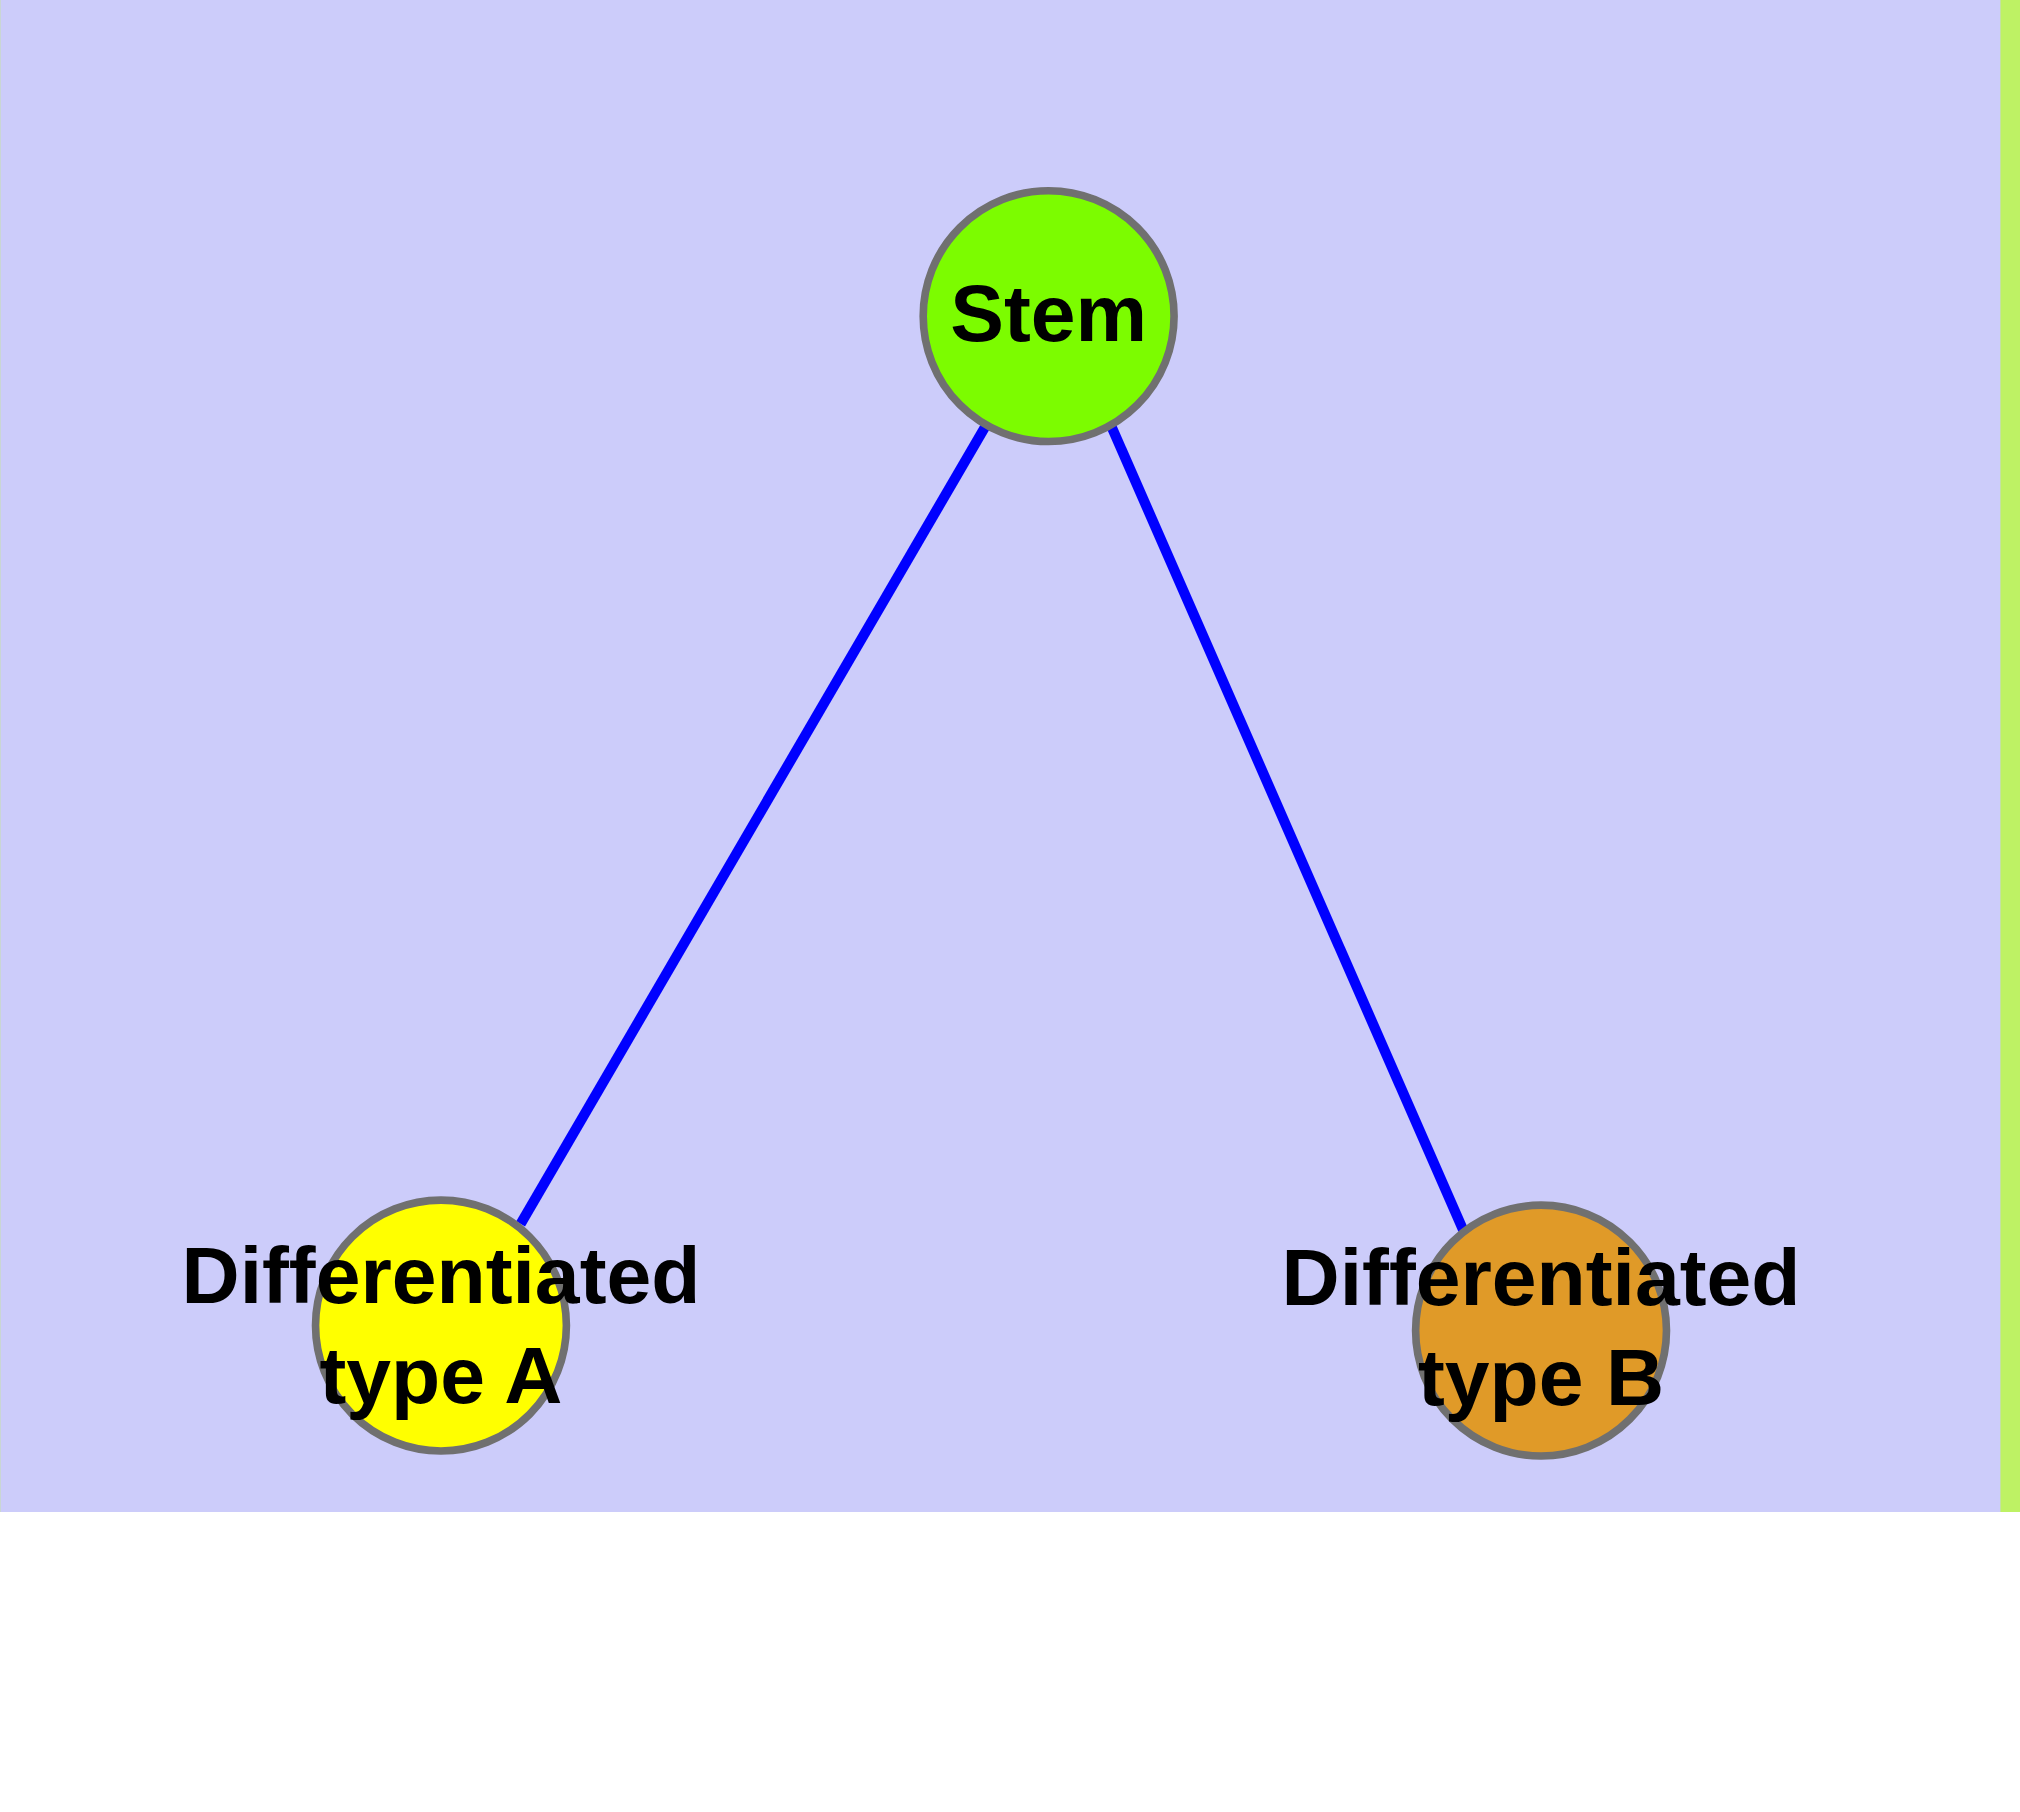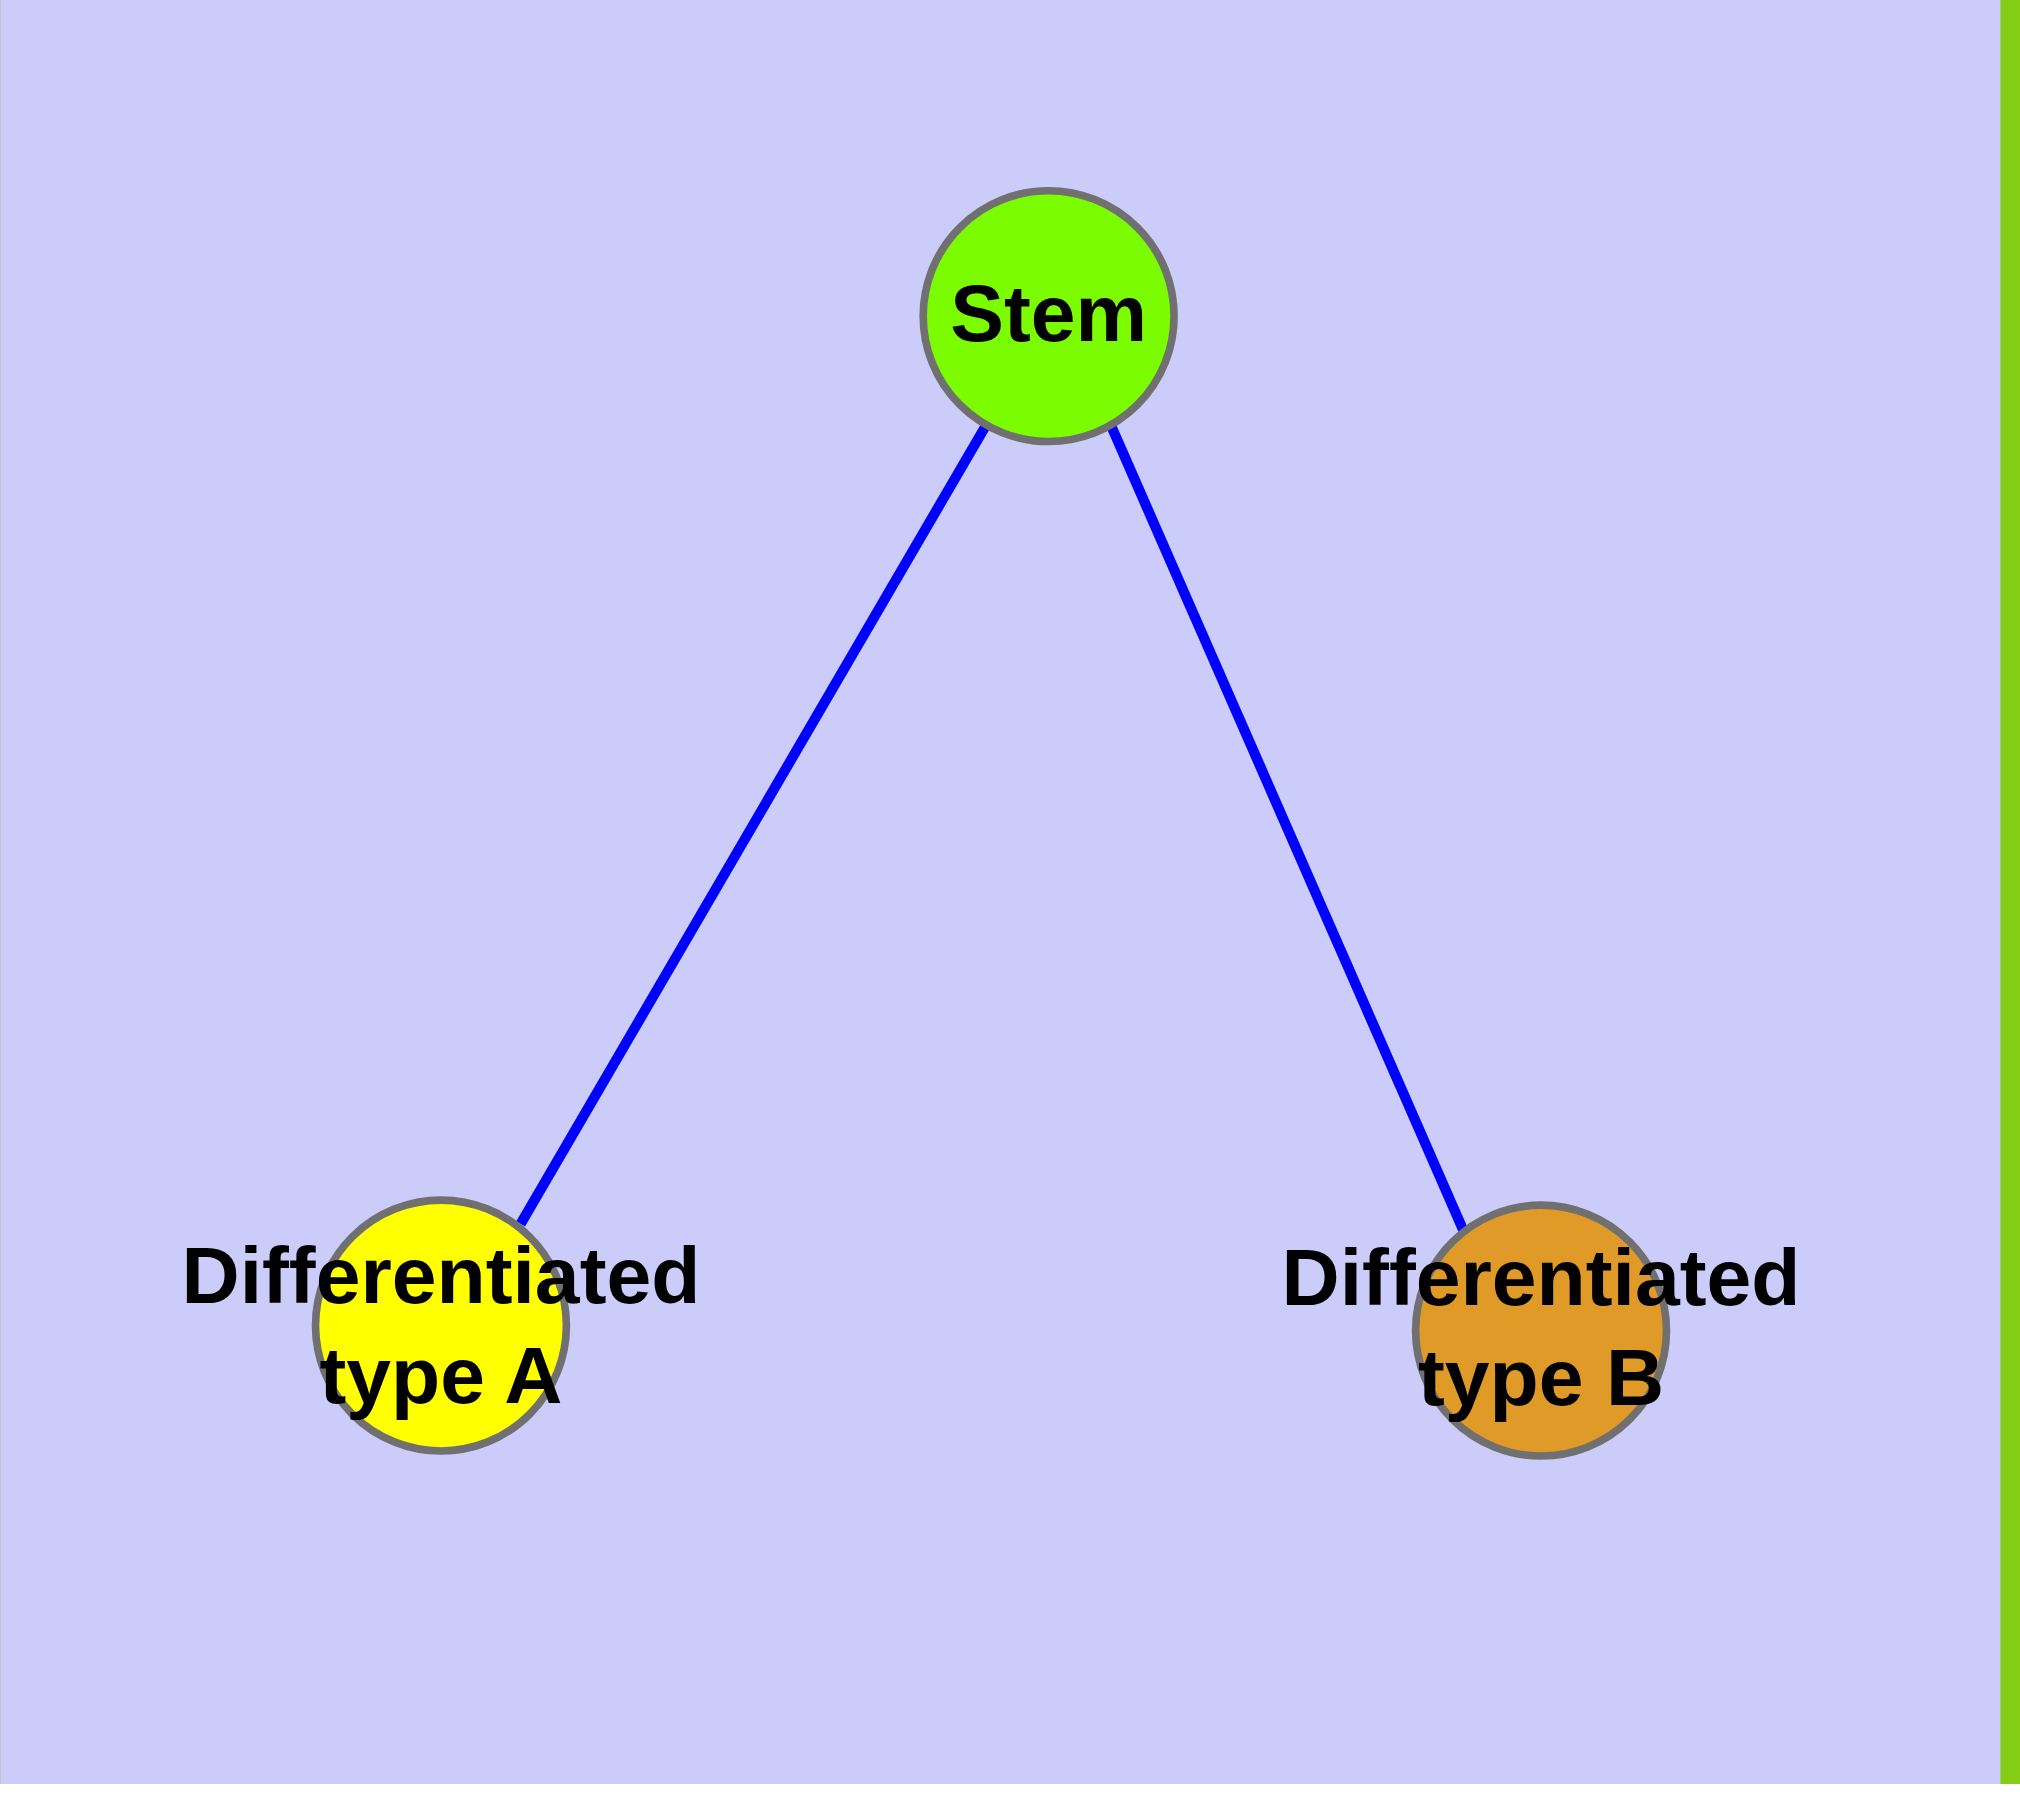--- a/index.html
+++ b/index.html
@@ -3,22 +3,22 @@
 <meta charset="utf-8">
 <style>
   html, body {
     margin: 0;
     padding: 0;
     background: #ffffff;
   }
   #stage {
     position: relative;
     width: 2021px;
-    height: 1784px;
-    background: #84cc16;
+    height: 1512px;
+    background: #bef264;
     overflow: hidden;
     font-family: "Liberation Sans", sans-serif;
   }
   #graph-svg {
     position: absolute;
     left: 0;
     top: 0;
     width: 2021px;
     height: 1812px;
     display: block;

